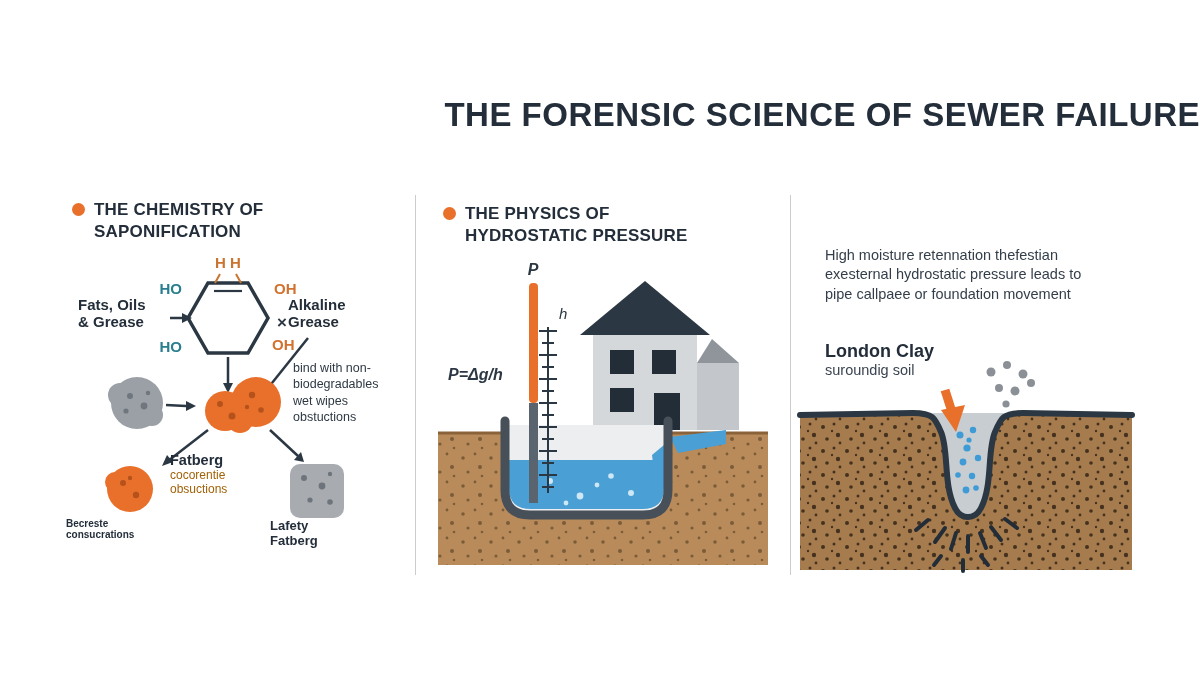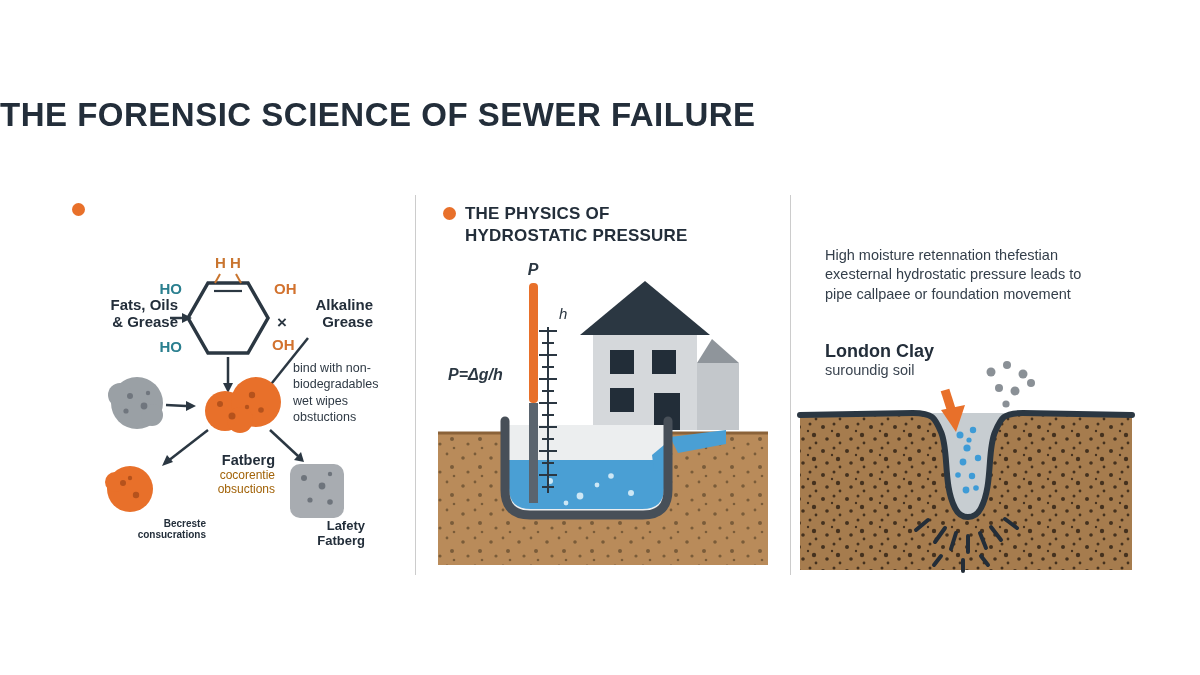--- a/index.html
+++ b/index.html
@@ -4,45 +4,47 @@
 <style>
   :root{
     --accent:#E8702A;
     --dark:#232E3A;
     --teal:#2A7F8F;
   }
   *{box-sizing:border-box;margin:0;padding:0}
   body{font-family:"Liberation Sans",sans-serif;background:#ffffff}
   .stage{position:relative;width:1200px;height:675px;background:#ffffff;overflow:hidden}
   .abs{position:absolute}
-  .main-title{left:0;right:0;top:96px;text-align:left;font-size:33px;font-weight:bold;
+  .main-title{left:0;right:0;top:96px;text-align:right;font-size:33px;font-weight:bold;
     color:var(--dark);letter-spacing:.5px}
   .panel-heading{display:flex;gap:9px;align-items:flex-start}
   .dot{width:13px;height:13px;border-radius:50%;background:var(--accent);margin-top:4px;flex:none}
   .panel-heading-text{font-weight:bold;font-size:17px;line-height:1.28;color:var(--dark);
     white-space:pre-line;letter-spacing:.2px}
   .divider{width:1px;background:#cccccc}
   .lbl{white-space:pre-line;color:var(--dark)}
   .lbl.bold{font-weight:bold}
   .small{font-size:12.5px;line-height:1.3;color:#2E3944}
   .para{font-size:14.5px;line-height:1.34;color:#333E4A;white-space:pre-line}
-  .center{text-align:right}
+  .center{text-align:left}
 </style>
 </head>
 <body>
 
 <div class="stage">
 
   <div class="abs main-title">THE FORENSIC SCIENCE OF SEWER FAILURE</div>
 
   <div class="abs divider" style="left:415px;top:195px;height:380px"></div>
   <div class="abs divider" style="left:790px;top:195px;height:380px"></div>
 
   <div class="abs panel-heading" style="left:72px;top:199px">
     <span class="dot"></span>
+    <div class="panel-heading-text">THE CHEMISTRY OF
+SAPONIFICATION</div>
   </div>
 
   <svg class="abs" style="left:60px;top:250px" width="360" height="330" viewBox="0 0 360 330">
 
     <g stroke="#2B3742" stroke-width="3.5" fill="none">
       <polygon points="148,33 188,33 208,68 188,103 148,103 128,68"></polygon>
       <line x1="154" y1="41" x2="182" y2="41" stroke-width="2.2"></line>
       <line x1="155" y1="33" x2="160" y2="24" stroke="#C9752F" stroke-width="2"></line>
       <line x1="181" y1="33" x2="176" y2="24" stroke="#C9752F" stroke-width="2"></line>
     </g>

